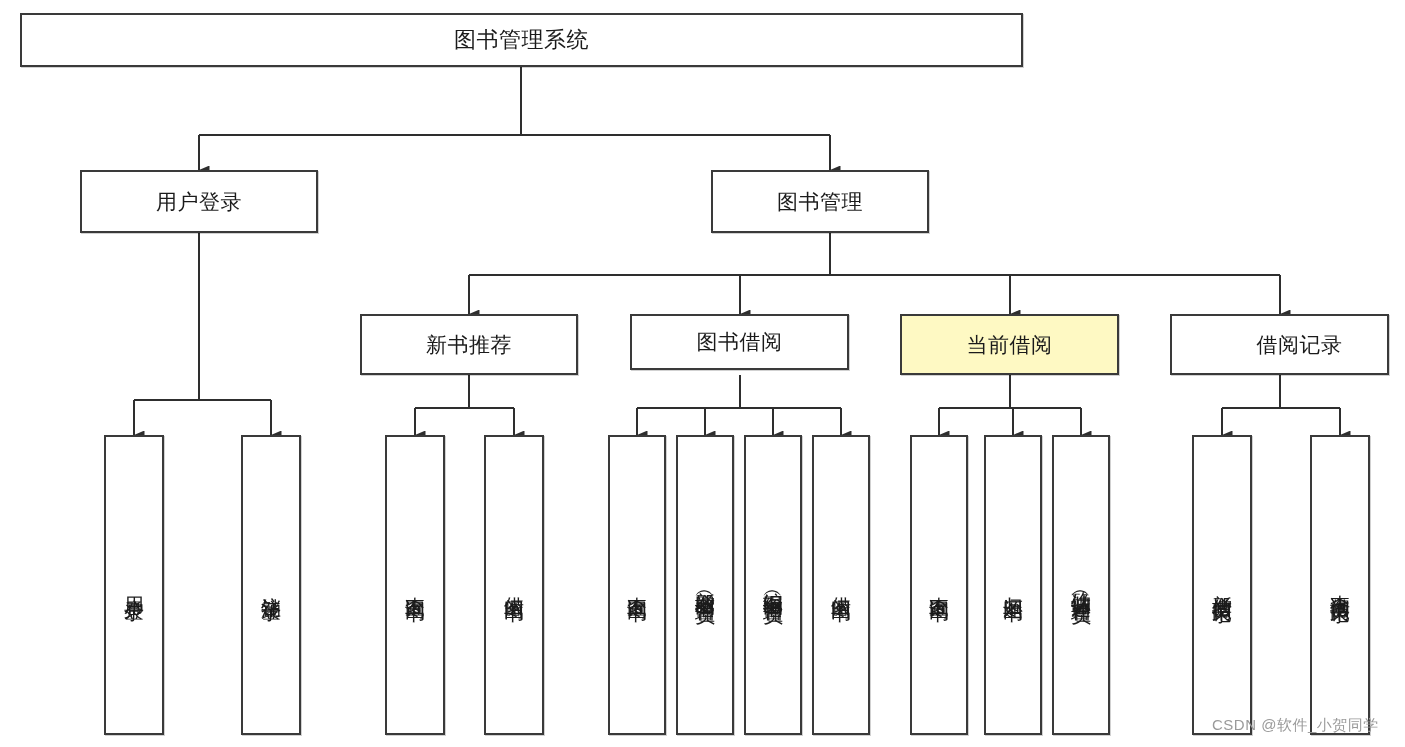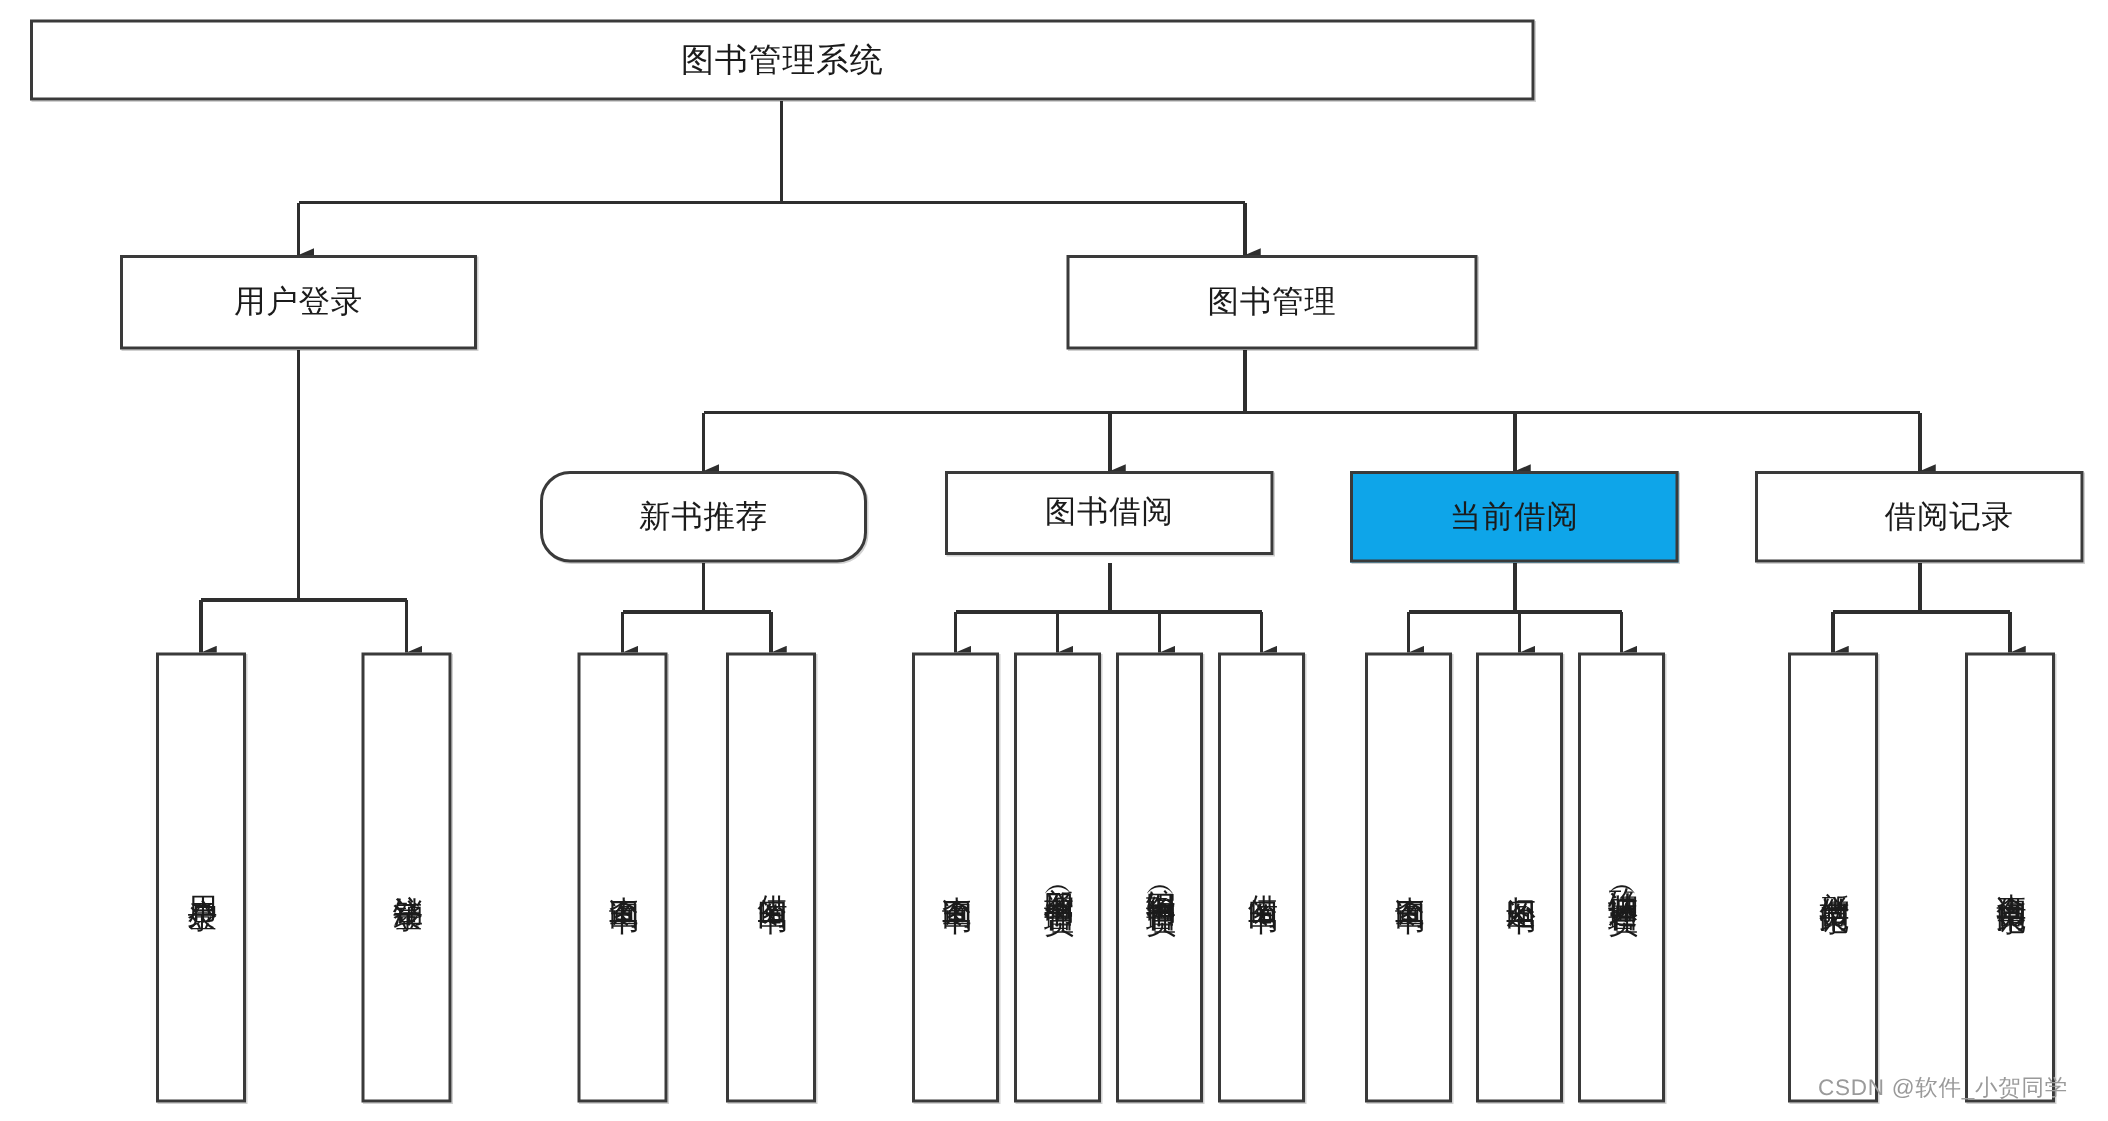--- a/index.html
+++ b/index.html
@@ -114,30 +114,30 @@
       </g>
   </svg>
 
   <div id="nodes-layer">
       <div class="node-box node-root" style="left: 20px; top: 13px; width: 1003px; height: 54px; border-color: rgb(58, 58, 58); background: rgb(255, 255, 255);">
         <span class="node-label-h" style="color: rgb(27, 27, 27);">图书管理系统</span>
       </div>
       <div class="node-box" style="left: 80px; top: 170px; width: 238px; height: 63px; border-color: rgb(58, 58, 58); background: rgb(255, 255, 255);">
         <span class="node-label-h" style="color: rgb(27, 27, 27);">用户登录</span>
       </div>
-      <div class="node-box" style="left: 711px; top: 170px; width: 274px; height: 63px; border-color: rgb(58, 58, 58); background: rgb(255, 255, 255);">
+      <div class="node-box" style="left: 711px; top: 170px; width: 218px; height: 63px; border-color: rgb(58, 58, 58); background: rgb(255, 255, 255);">
         <span class="node-label-h" style="color: rgb(27, 27, 27);">图书管理</span>
       </div>
-      <div class="node-box" style="left: 360px; top: 314px; width: 218px; height: 61px; border-color: rgb(58, 58, 58); background: rgb(255, 255, 255); border-radius: 20px;">
+      <div class="node-box" style="left: 360px; top: 314px; width: 218px; height: 61px; border-color: rgb(58, 58, 58); background: rgb(255, 255, 255);">
         <span class="node-label-h" style="color: rgb(27, 27, 27);">新书推荐</span>
       </div>
       <div class="node-box" style="left: 630px; top: 314px; width: 219px; height: 56px; border-color: rgb(58, 58, 58); background: rgb(255, 255, 255);">
         <span class="node-label-h" style="color: rgb(27, 27, 27);">图书借阅</span>
       </div>
-      <div class="node-box" style="left: 900px; top: 314px; width: 219px; height: 61px; border-color: rgb(58, 58, 58); background: #0ea5e9;">
+      <div class="node-box" style="left: 900px; top: 314px; width: 219px; height: 61px; border-color: rgb(58, 58, 58); background: #fef9c3;">
         <span class="node-label-h" style="color: rgb(27, 27, 27);">当前借阅</span>
       </div>
       <div class="node-box" style="left: 1170px; top: 314px; width: 219px; height: 61px; border-color: rgb(58, 58, 58); background: rgb(255, 255, 255); padding-left: 40px;">
         <span class="node-label-h" style="color: rgb(27, 27, 27);">借阅记录</span>
       </div>
       <div class="node-box" style="left: 104px; top: 435px; width: 60px; height: 300px; border-color: rgb(58, 58, 58); background: rgb(255, 255, 255);">
         <span class="node-label-v" style="color: rgb(27, 27, 27);">用户登录</span>
       </div>
       <div class="node-box" style="left: 241px; top: 435px; width: 60px; height: 300px; border-color: rgb(58, 58, 58); background: rgb(255, 255, 255);">
         <span class="node-label-v" style="color: rgb(27, 27, 27);">注销登录</span>

